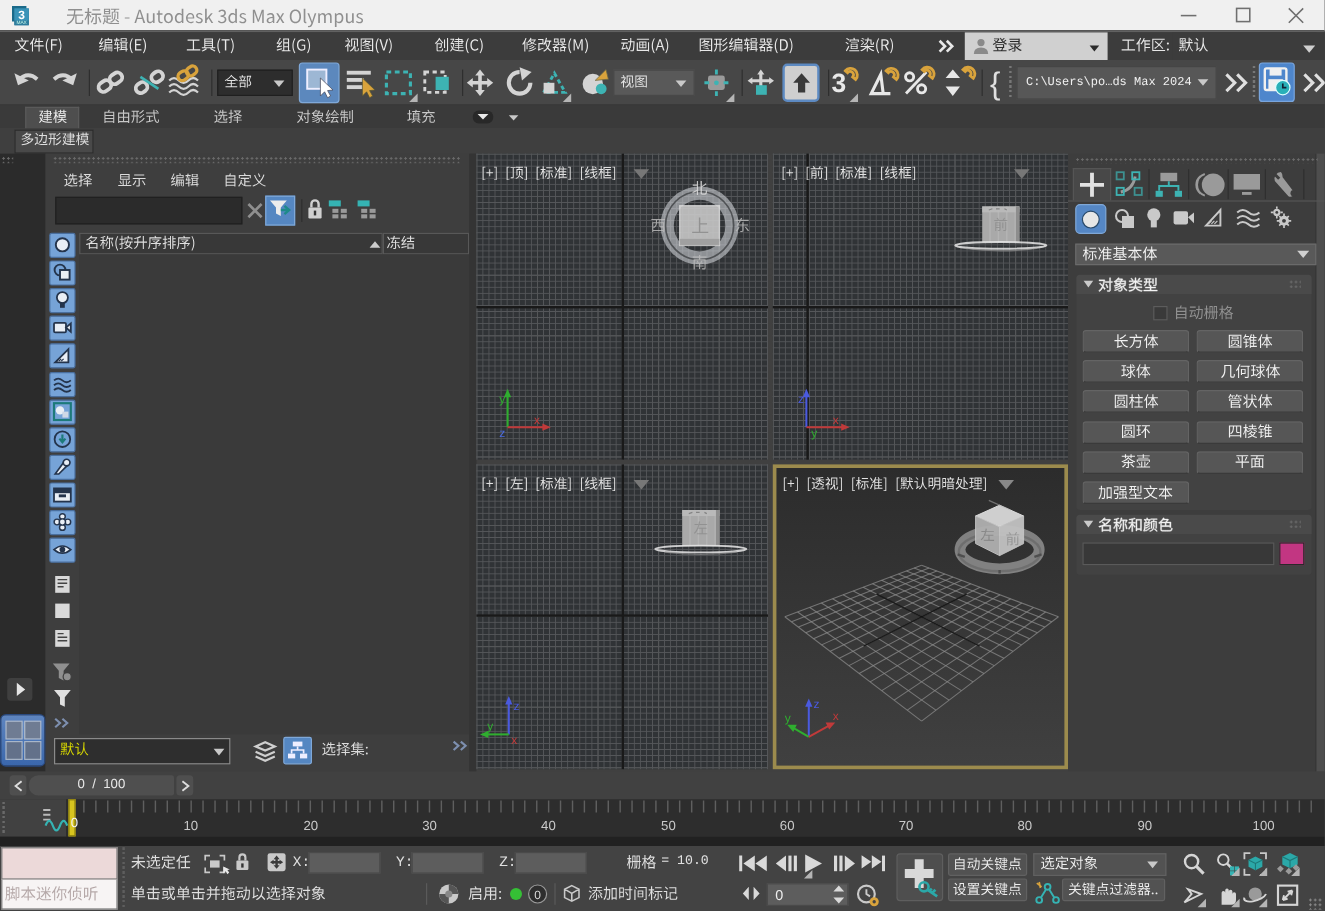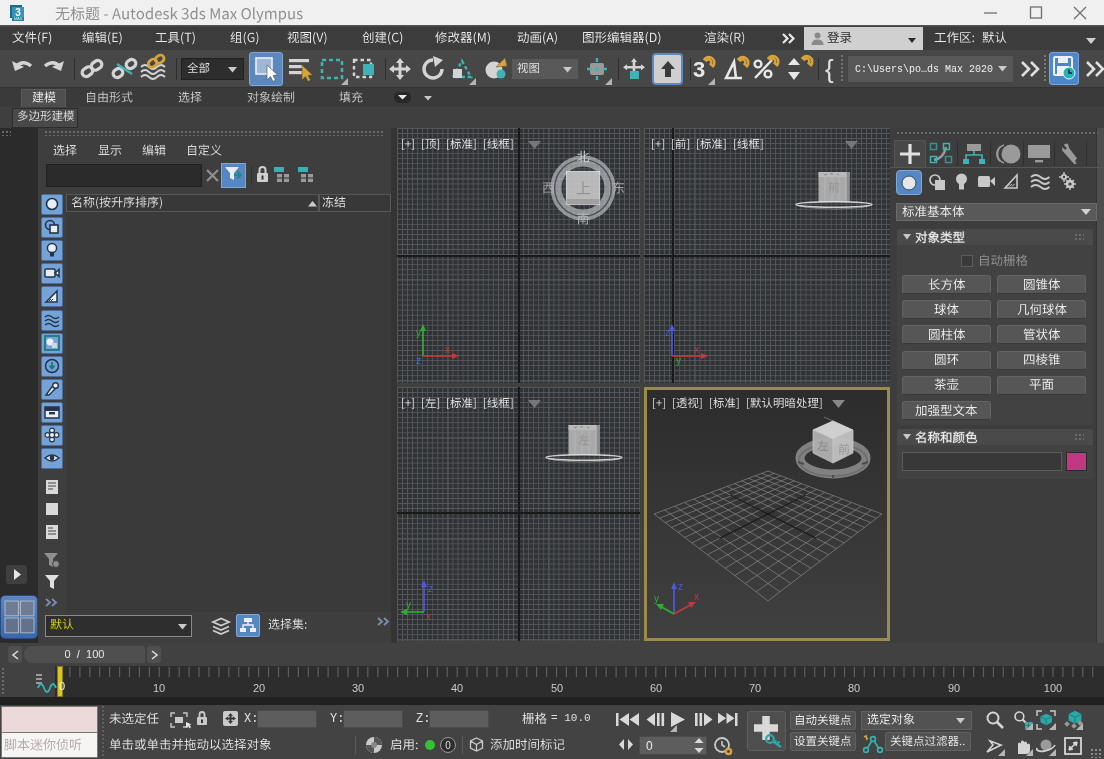--- a/index.html
+++ b/index.html
@@ -219,21 +219,21 @@
     <g transform="translate(12,-4) scale(0.8)">
       <path d="M4 12 a7 7 0 1 1 14 0 l-4 0 a3.5 3.5 0 1 0 -7 0 Z" fill="none" stroke="#d9a33c" stroke-width="3" transform="rotate(40 11 12)"></path>
     </g>
   </svg>
 <div style="position:absolute;left:818px;top:58px;width:1px;height:22px;background:#2e2e2e"></div>
 <svg class="a" style="left:824px;top:54px" width="14" height="30" viewBox="0 0 14 30">
     <text x="1" y="24" font-size="26" fill="#e0e0e0" font-family="Liberation Sans">{</text>
   </svg>
 <div style="position:absolute;left:841px;top:55px;width:2px;height:28px;background:repeating-linear-gradient(#777 0 2px,transparent 2px 4px)"></div>
 <div style="position:absolute;left:847px;top:55px;width:167px;height:28px;background:#575757;border:1px solid #454545"></div>
-<div style="position:absolute;left:855px;top:62px;width:140px;height:15px;font-family:'Liberation Mono',monospace;font-size:10px;letter-spacing:0;padding-top:2px;color:#f0f0f0;white-space:nowrap">C:\Users\po…ds Max 2020</div>
+<div style="position:absolute;left:855px;top:62px;width:140px;height:15px;font-family:'Liberation Mono',monospace;font-size:10px;letter-spacing:0;padding-top:2px;color:#f0f0f0;white-space:nowrap">C:\Users\po…ds Max 2024</div>
 <svg class="a" style="left:998px;top:66px" width="9" height="6" viewBox="0 0 9 6">
     <path d="M0 0 L9 0 L4.5 5.5 Z" fill="#c9c9c9"></path>
   </svg>
 <svg class="a" style="left:1020px;top:61px" width="22" height="16" viewBox="0 0 22 16">
     <path d="M2 1 L9 8 L2 15 M11 1 L18 8 L11 15" stroke="#e0e0e0" stroke-width="2.6" fill="none"></path>
   </svg>
 <div style="position:absolute;left:1044px;top:55px;width:2px;height:28px;background:repeating-linear-gradient(#777 0 2px,transparent 2px 4px)"></div>
 <div style="position:absolute;left:1049px;top:52px;width:30px;height:33px;background:#4e86cc;border:1px solid #79a5dd;border-radius:3px"></div>
 <svg class="a ic" style="left:1053px;top:56px" width="23" height="25" viewBox="0 0 23 25">
     <rect x="1" y="1" width="18" height="18" rx="1.5" fill="none" stroke="#f0f0f0" stroke-width="2"></rect>

